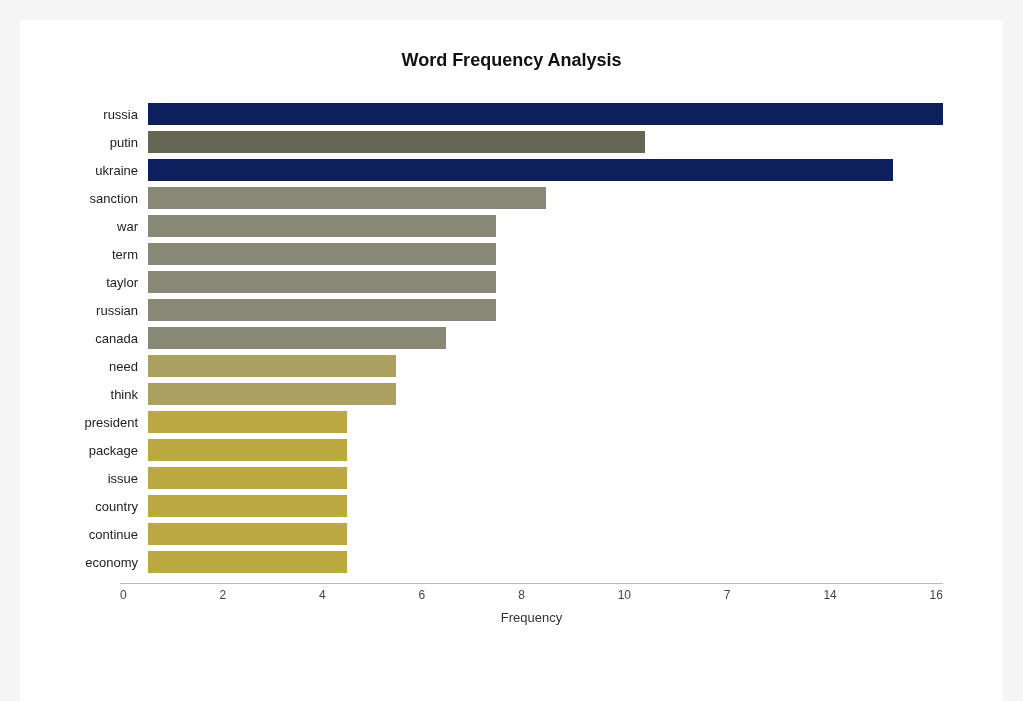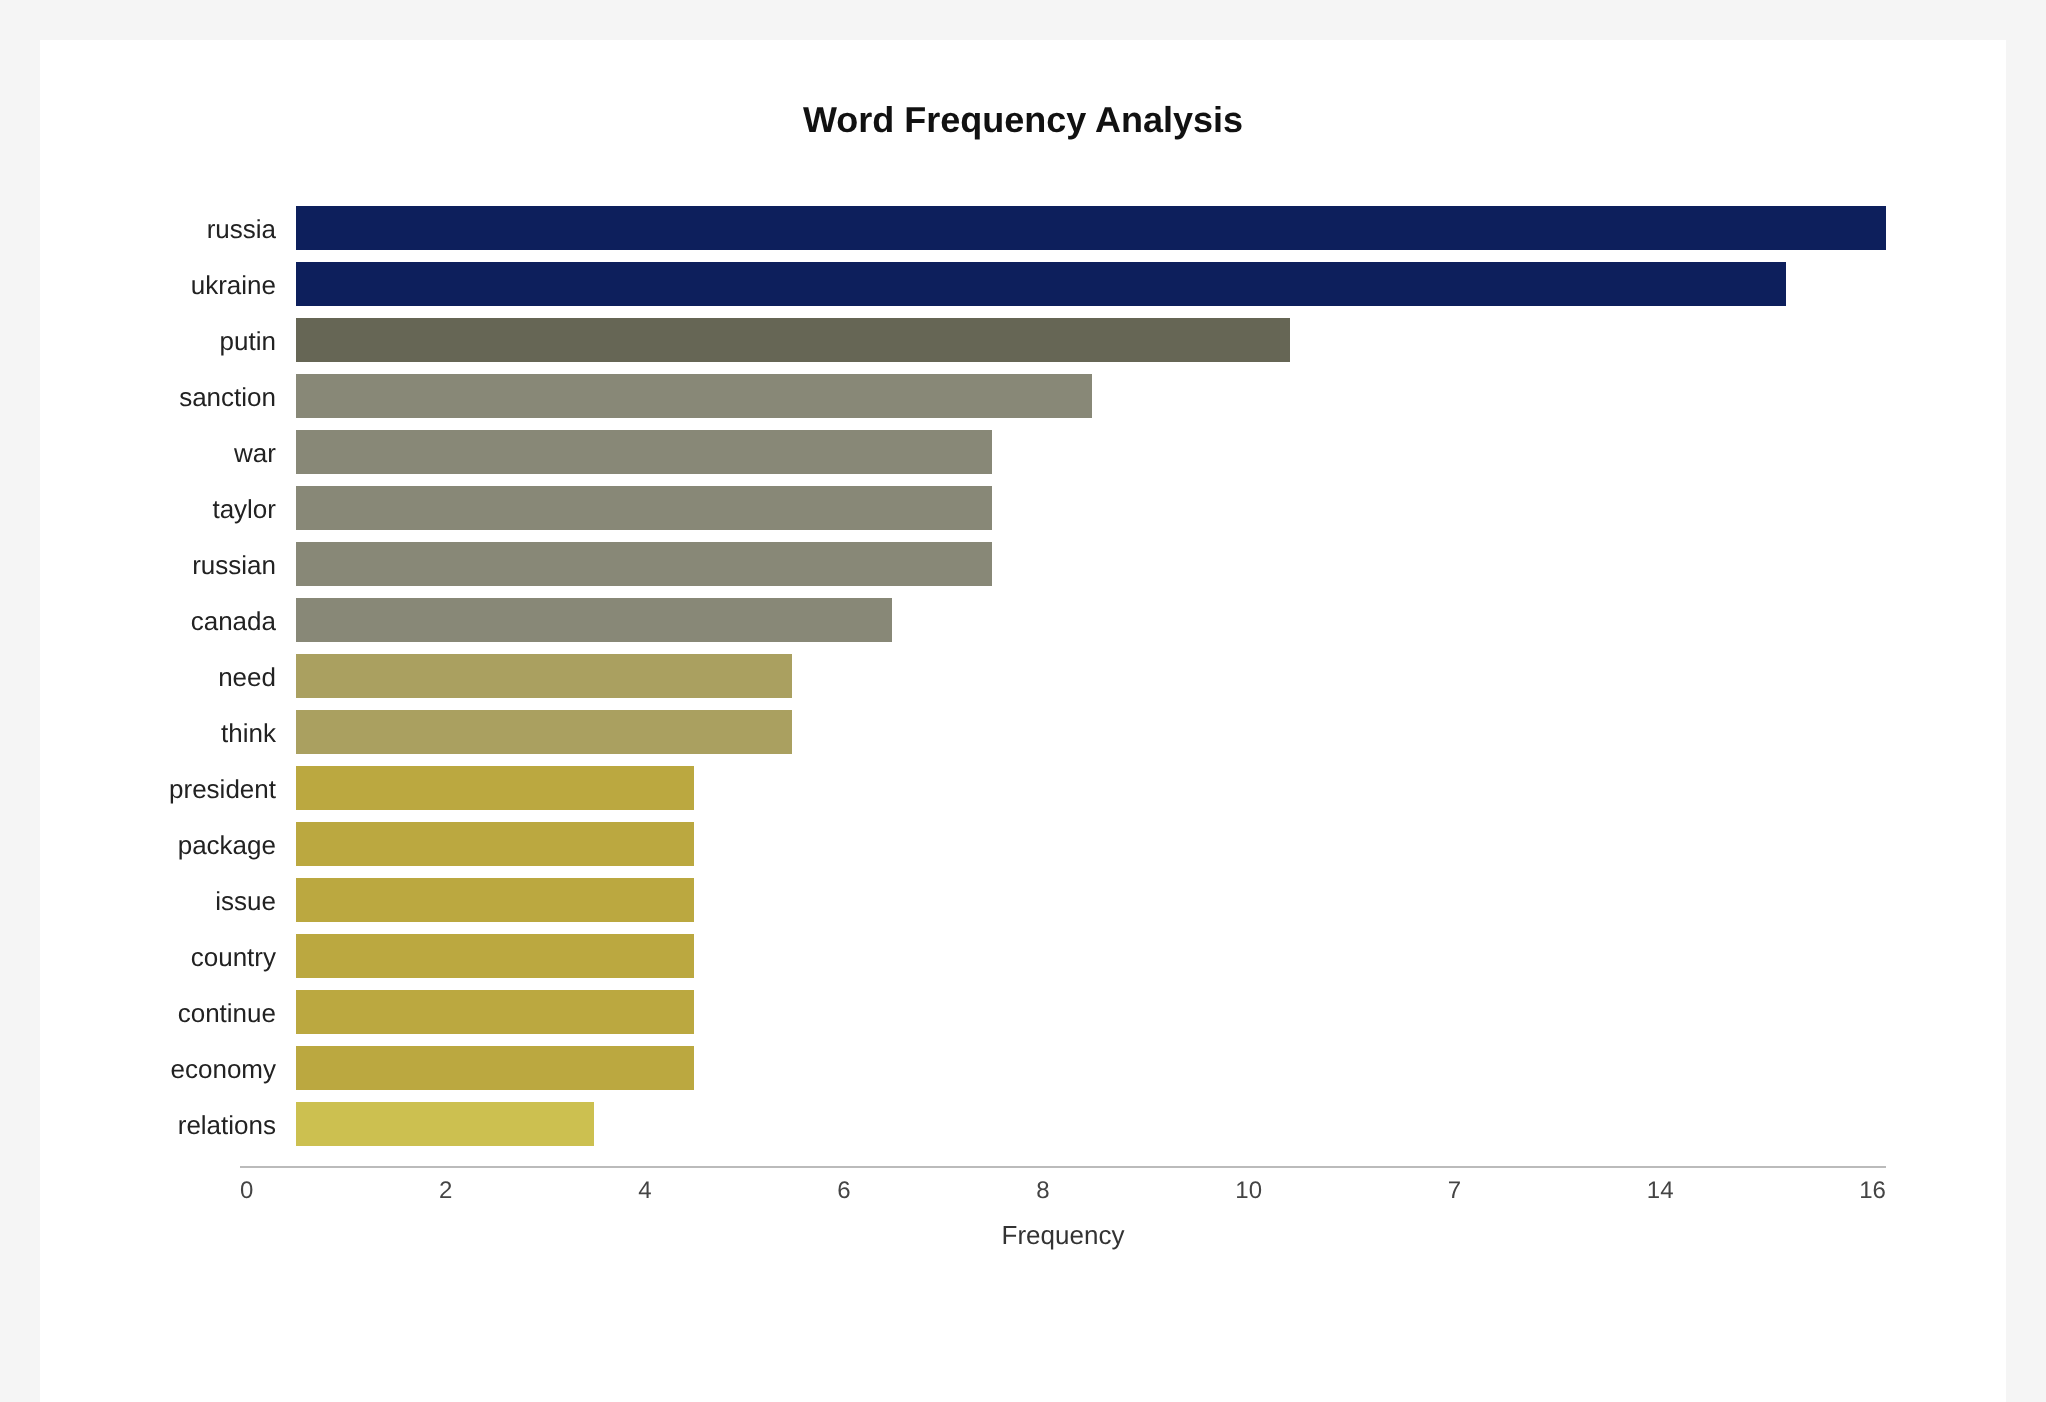--- a/index.html
+++ b/index.html
@@ -97,33 +97,37 @@
 
   <div class="chart-inner">
 
     <div class="chart-area" id="bar-area">
 
     <div class="bar-row">
           <div class="bar-label">russia</div>
           <div class="bar-track"><div class="bar-fill" style="width: 100%; background-color: rgb(13, 31, 92);"></div></div>
         </div>
         <div class="bar-row">
+          <div class="bar-label">putin</div>
+          <div class="bar-track"><div class="bar-fill" style="width: 62.5%; background-color: rgb(102, 102, 85);"></div></div>
+        </div>
+        <div class="bar-row">
           <div class="bar-label">ukraine</div>
           <div class="bar-track"><div class="bar-fill" style="width: 93.75%; background-color: rgb(13, 31, 92);"></div></div>
-        </div>
-        <div class="bar-row">
-          <div class="bar-label">putin</div>
-          <div class="bar-track"><div class="bar-fill" style="width: 62.5%; background-color: rgb(102, 102, 85);"></div></div>
         </div>
         <div class="bar-row">
           <div class="bar-label">sanction</div>
           <div class="bar-track"><div class="bar-fill" style="width: 50%; background-color: rgb(136, 136, 119);"></div></div>
         </div>
         <div class="bar-row">
           <div class="bar-label">war</div>
+          <div class="bar-track"><div class="bar-fill" style="width: 43.75%; background-color: rgb(136, 136, 119);"></div></div>
+        </div>
+        <div class="bar-row">
+          <div class="bar-label">term</div>
           <div class="bar-track"><div class="bar-fill" style="width: 43.75%; background-color: rgb(136, 136, 119);"></div></div>
         </div>
         <div class="bar-row">
           <div class="bar-label">taylor</div>
           <div class="bar-track"><div class="bar-fill" style="width: 43.75%; background-color: rgb(136, 136, 119);"></div></div>
         </div>
         <div class="bar-row">
           <div class="bar-label">russian</div>
           <div class="bar-track"><div class="bar-fill" style="width: 43.75%; background-color: rgb(136, 136, 119);"></div></div>
         </div>
@@ -156,24 +160,20 @@
           <div class="bar-track"><div class="bar-fill" style="width: 25%; background-color: rgb(187, 168, 64);"></div></div>
         </div>
         <div class="bar-row">
           <div class="bar-label">continue</div>
           <div class="bar-track"><div class="bar-fill" style="width: 25%; background-color: rgb(187, 168, 64);"></div></div>
         </div>
         <div class="bar-row">
           <div class="bar-label">economy</div>
           <div class="bar-track"><div class="bar-fill" style="width: 25%; background-color: rgb(187, 168, 64);"></div></div>
         </div>
-        <div class="bar-row">
-          <div class="bar-label">relations</div>
-          <div class="bar-track"><div class="bar-fill" style="width: 18.75%; background-color: rgb(204, 192, 80);"></div></div>
-        </div>
       </div>
     <div class="x-axis-container">
       <div class="x-axis-line"></div>
       <div class="x-ticks" id="x-ticks-container">
       <span class="x-tick">0</span>
           <span class="x-tick">2</span>
           <span class="x-tick">4</span>
           <span class="x-tick">6</span>
           <span class="x-tick">8</span>
           <span class="x-tick">10</span>

